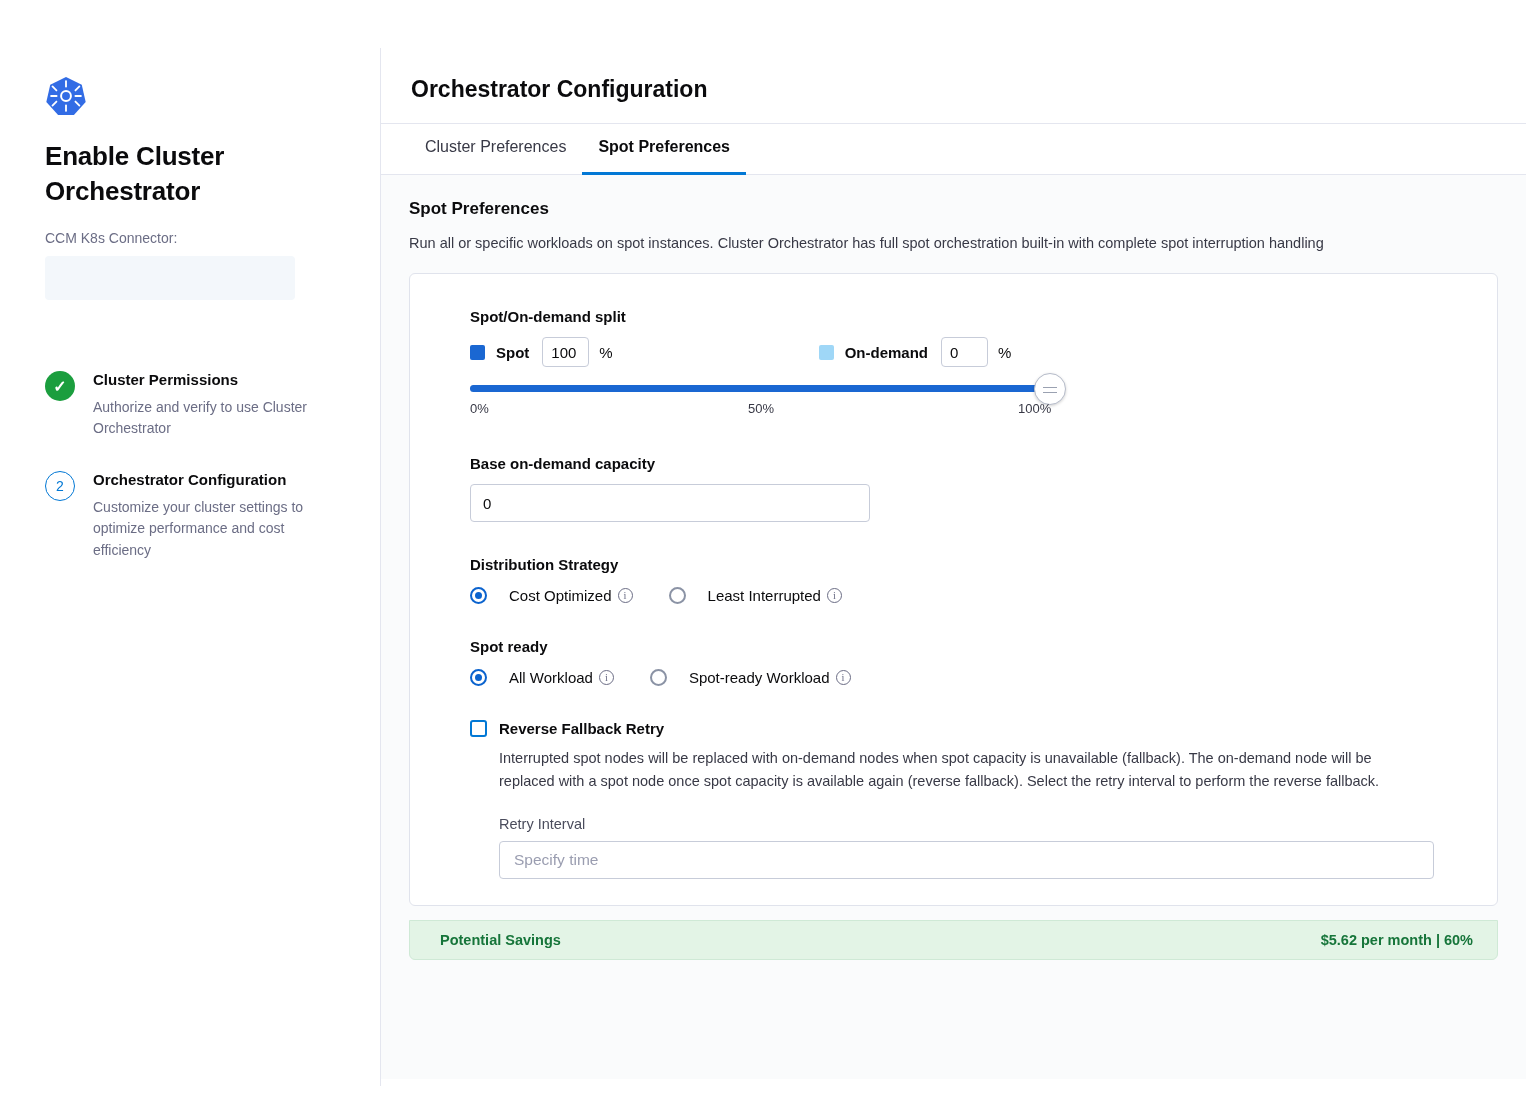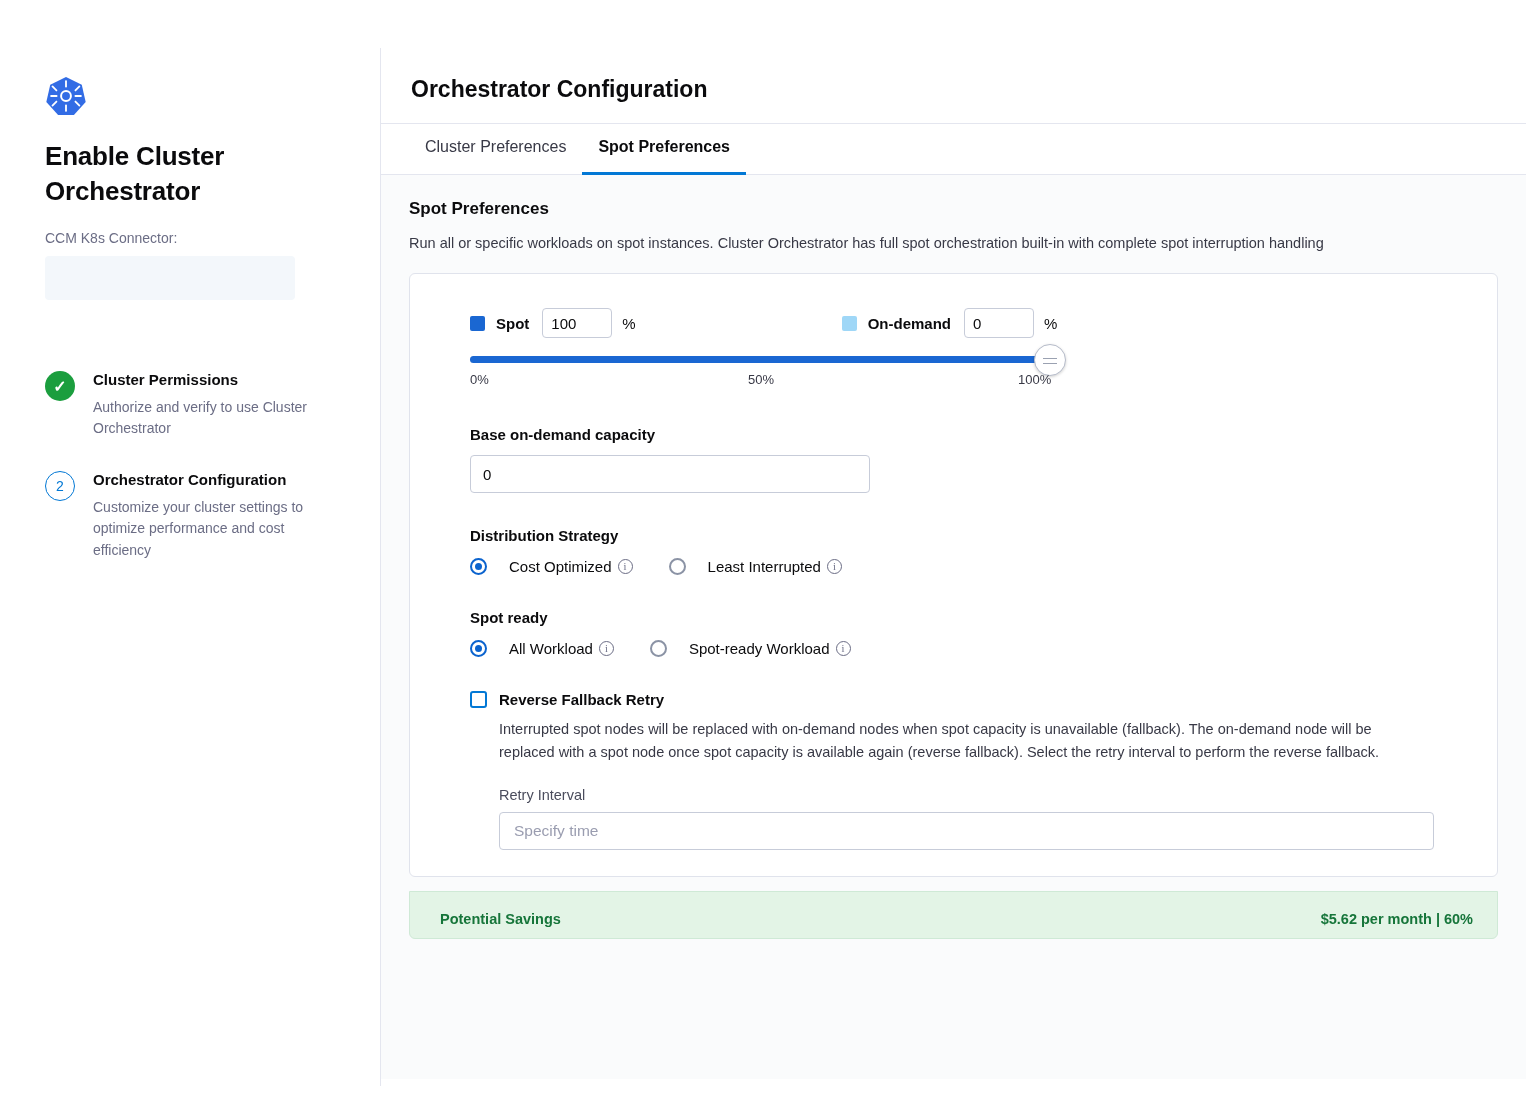--- a/index.html
+++ b/index.html
@@ -114,21 +114,21 @@
   .card-inner { padding-left: 30px; }
 
   .field-label { font-size: 15px; font-weight: bold; color: #0b0b0d; margin-bottom: 12px; }
 
   .split-row { display: flex; align-items: center; margin-bottom: 18px; }
   .swatch { width: 15px; height: 15px; border-radius: 2px; margin-right: 11px; }
   .swatch.spot { background: #1a67d2; }
   .swatch.ondemand { background: #9fd7f7; }
   .split-name { font-size: 15px; font-weight: bold; color: #0b0b0d; margin-right: 13px; }
   .num-input {
-    width: 70px; height: 30px;
+    width: 47px; height: 30px;
     border: 1px solid #c7ccd9; border-radius: 4px;
     font-size: 15px; padding: 0 8px; color: #0b0b0d;
     font-family: "Liberation Sans", sans-serif;
     background: #fff;
   }
   .pct { font-size: 15px; margin-left: 10px; color: #0b0b0d; }
   .gap { width: 206px; }
 
   .slider-wrap { width: 580px; position: relative; margin-top: 6px; }
   .slider-track {
@@ -202,21 +202,21 @@
     color: #0b0b0d; background: #fff;
     font-family: "Liberation Sans", sans-serif;
   }
   .retry-input::placeholder { color: #9a9db0; }
 
   .savings-bar {
     margin-top: 14px;
     background: #e3f4e6;
     border: 1px solid #cfe9d6;
     border-radius: 0 0 6px 6px;
-    padding: 19px 24px 11px 30px;
+    padding: 11px 24px 11px 30px;
     display: flex; justify-content: space-between; align-items: center;
     font-size: 14.5px; font-weight: bold; color: #16753a;
   }
   .card-wrap { position: relative; }
 </style>
 </head>
 <body>
 
 <div class="page">
 
@@ -275,20 +275,21 @@
 
     <div class="content">
       <h3 class="section-title">Spot Preferences</h3>
       <p class="section-desc">Run all or specific workloads on spot instances. Cluster Orchestrator has full spot orchestration built-in with complete spot interruption handling</p>
 
       <div class="card-wrap">
         <div class="card">
           <div class="card-inner">
 
             
+            <div class="field-label">Spot/On-demand split</div>
             <div class="split-row">
               <span class="swatch spot"></span>
               <span class="split-name">Spot</span>
               <input class="num-input" value="100" style="">
               <span class="pct">%</span>
               <span class="gap"></span>
               <span class="swatch ondemand"></span>
               <span class="split-name">On-demand</span>
               <input class="num-input" value="0" style="">
               <span class="pct">%</span>

